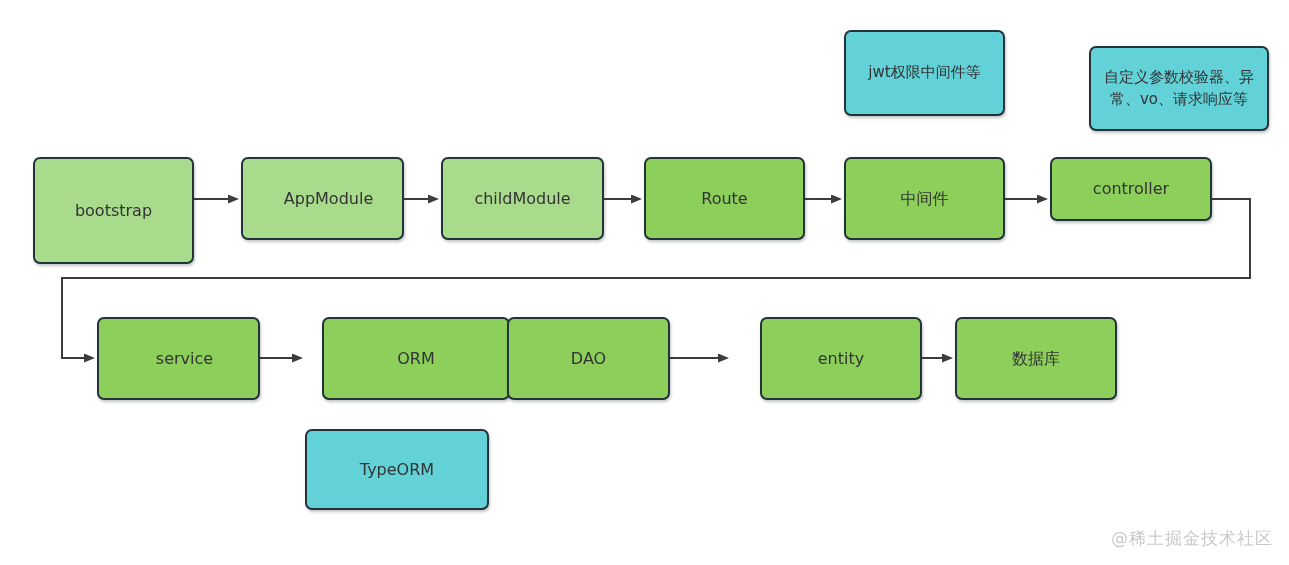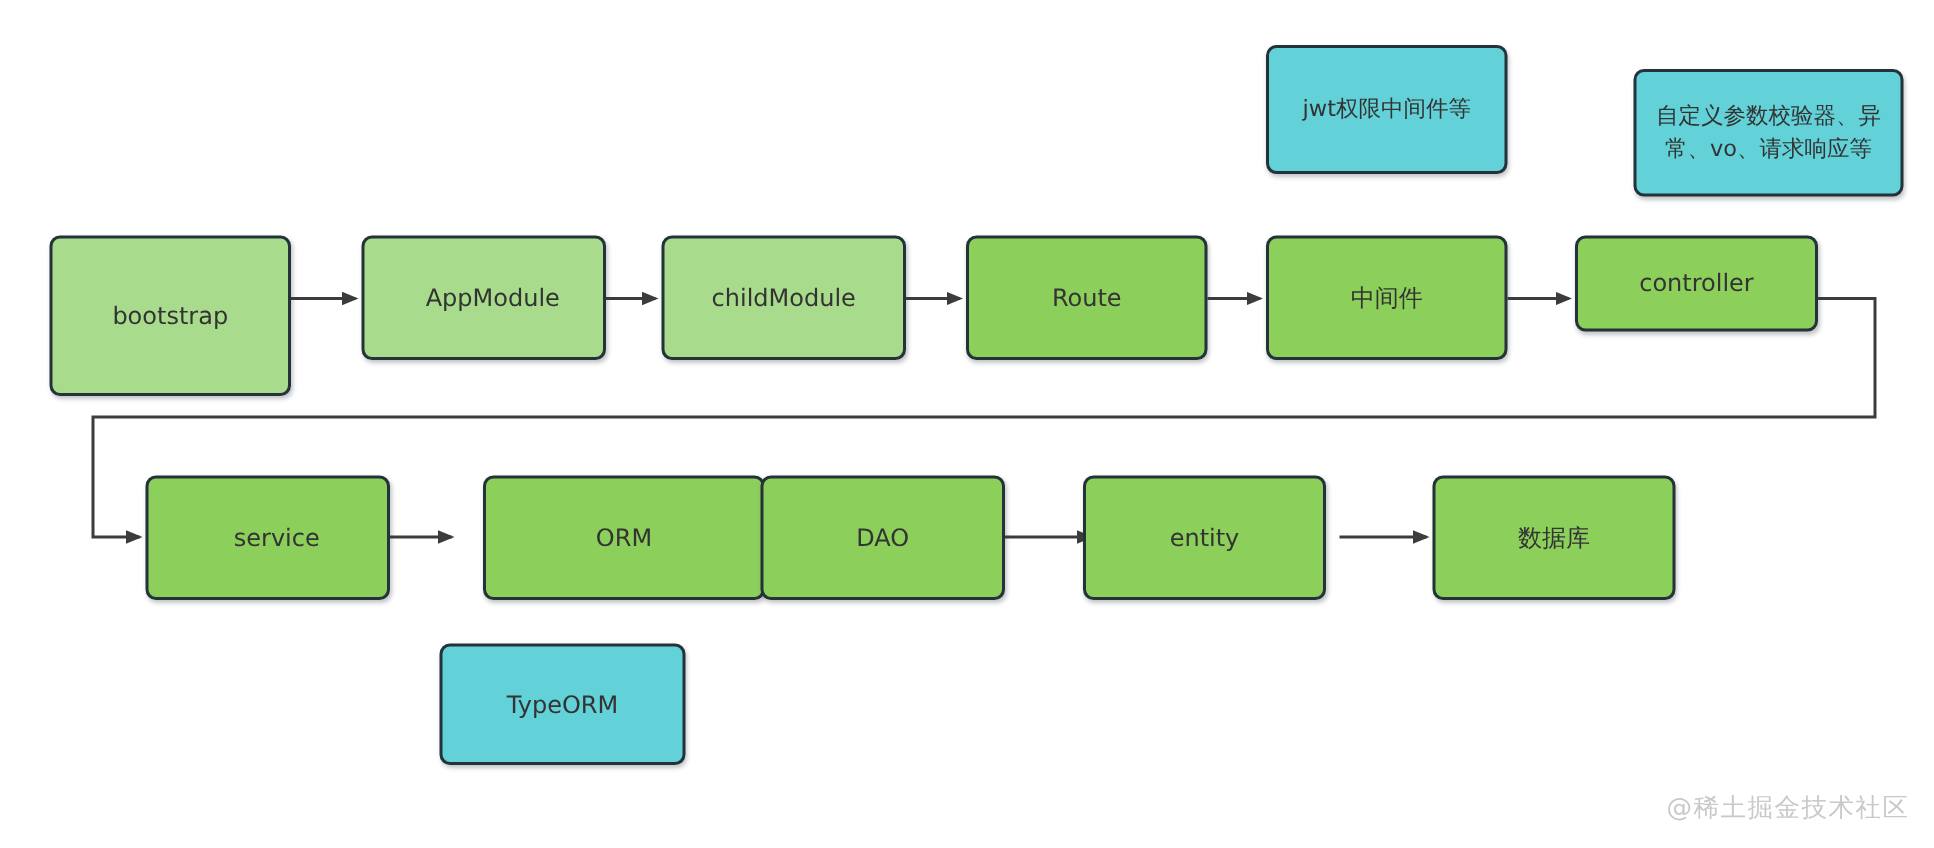--- a/index.html
+++ b/index.html
@@ -48,24 +48,24 @@
   .n-bootstrap   { left: 33px;   top: 157px; width: 161px; height: 107px; }
   .n-appmodule   { left: 241px;  top: 157px; width: 163px; height: 83px; padding-left: 24px; }
   .n-childmodule { left: 441px;  top: 157px; width: 163px; height: 83px; }
   .n-route       { left: 644px;  top: 157px; width: 161px; height: 83px; }
   .n-middleware  { left: 844px;  top: 157px; width: 161px; height: 83px; }
   .n-controller  { left: 1050px; top: 157px; width: 162px; height: 64px; }
   
   .n-service     { left: 97px;   top: 317px; width: 163px; height: 83px; padding-left: 24px; }
   .n-orm         { left: 322px;  top: 317px; width: 188px; height: 83px; }
   .n-dao         { left: 507px;  top: 317px; width: 163px; height: 83px; }
-  .n-entity      { left: 722px;  top: 317px; width: 162px; height: 83px; text-align: right; }
+  .n-entity      { left: 760px;  top: 317px; width: 162px; height: 83px; text-align: right; }
   .n-db          { left: 955px;  top: 317px; width: 162px; height: 83px; }
   
-  .n-typeorm     { left: 293px;  top: 429px; width: 164px; height: 81px; }
+  .n-typeorm     { left: 305px;  top: 429px; width: 184px; height: 81px; }
 
   .watermark {
     position: absolute;
     right: 16px;
     top: 527px;
     font-size: 17px;
     color: #c9c9c9;
     letter-spacing: 1px;
     user-select: none;
   }

